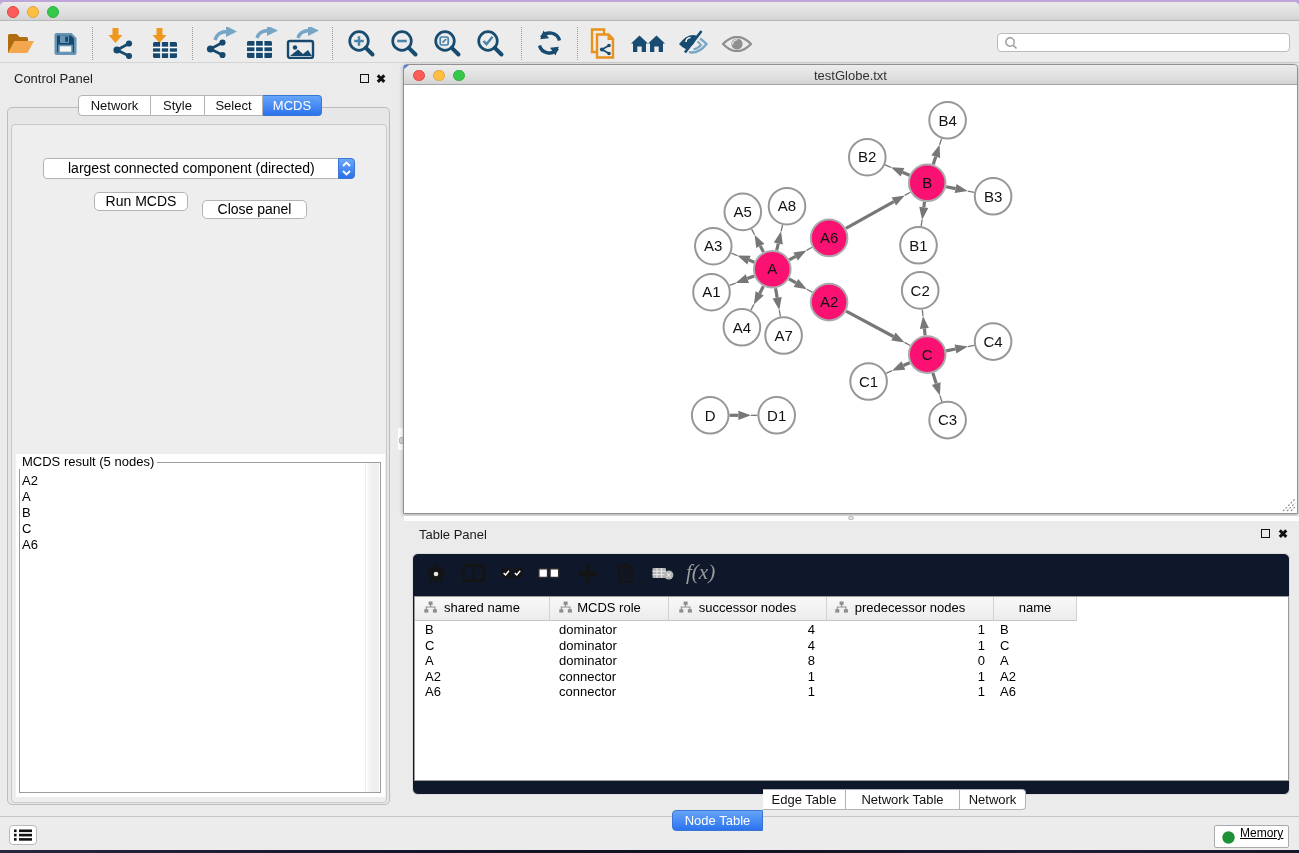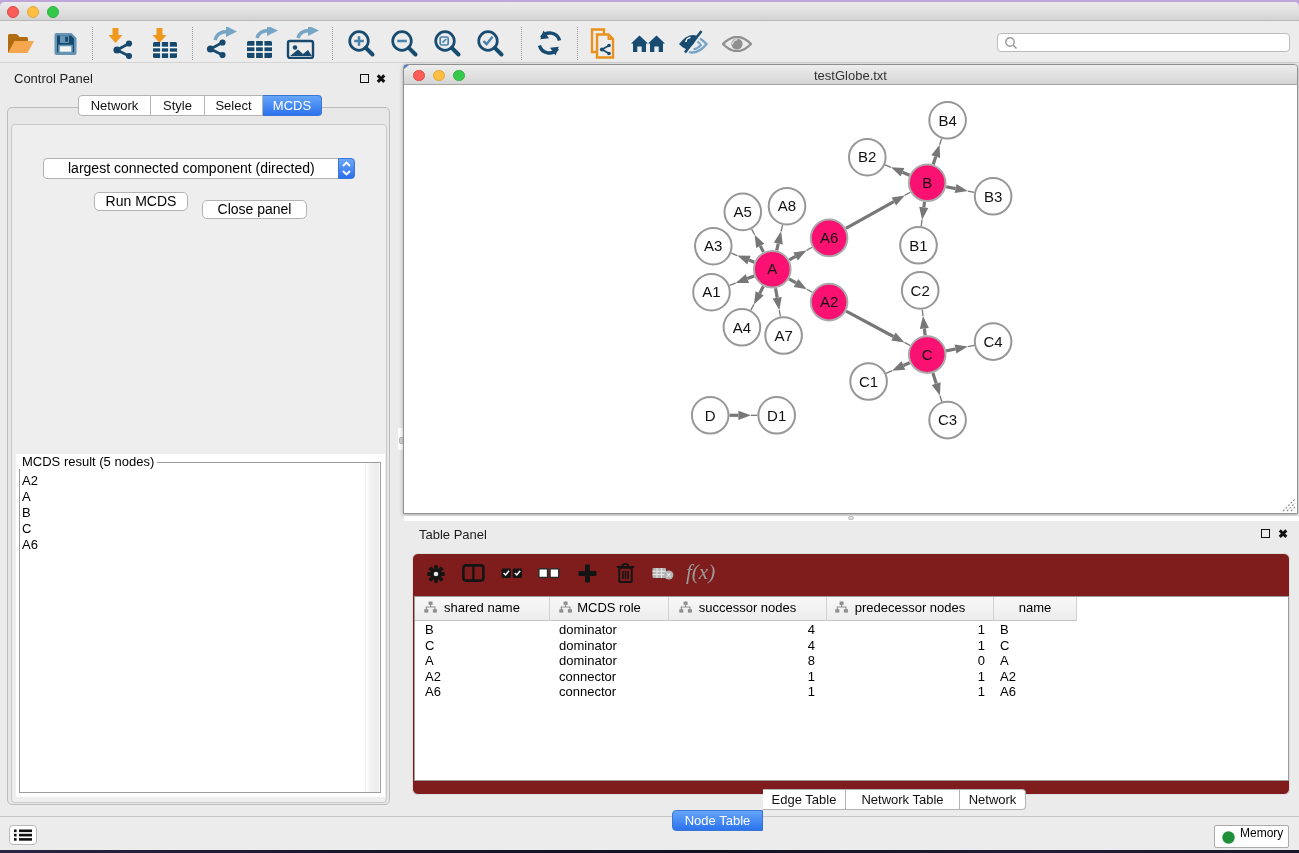--- a/index.html
+++ b/index.html
@@ -64,21 +64,21 @@
   box-shadow:0 1px 4px rgba(0,0,0,.28); }
 #nettitle { position:absolute; left:0; top:0; width:100%; height:20px;
   background:linear-gradient(#ededed,#dddddd 70%,#d3d3d3); border-bottom:1px solid #a5a5a5;
   border-radius:4px 4px 0 0; }
 #nettitle .title { position:absolute; width:100%; text-align:center; top:3px;
   font-size:13px; color:#333; }
 .tl2 { position:absolute; width:11.5px; height:11.5px; border-radius:50%; top:4.5px; }
 
 #tpanel { position:absolute; left:393px; top:455px; width:906px; height:297px; }
 #tinner { position:absolute; left:19px; top:34px; width:878px; height:242px;
-  background:#7f1d1d; border-radius:6px; border:1px solid #dedede; }
+  background:#0f172a; border-radius:6px; border:1px solid #dedede; }
 #ttable { position:absolute; left:1px; top:42px; width:875px; height:185px;
   background:#fff; border:1px solid #9b9b9b; }
 .th { position:absolute; top:0; height:24px; background:linear-gradient(#f8f8f8,#ececec);
   border-right:1px solid #d2d2d2; border-bottom:1px solid #c6c6c6;
   font-size:13px; color:#000; }
 .th span { display:block; text-align:center; line-height:22px; }
 .td { position:absolute; font-size:13px; color:#000; height:15.6px; line-height:15.6px; }
 
 #statusbar { position:absolute; left:0; top:814px; width:1299px; height:34px;
   background:#ececec; border-top:1px solid #c6c6c6; }
@@ -530,16 +530,16 @@
           <rect x="5" y="1.5" width="13" height="2.6"></rect>
             <rect x="5" y="5.8" width="13" height="2.6"></rect>
             <rect x="5" y="10.1" width="13" height="2.6"></rect>
         </g>
       </svg>
     </div>
     <div id="memory">
       <svg width="13" height="13" style="position:absolute;left:7px;top:5px">
           <circle cx="6.5" cy="6.5" r="6.2" fill="#1e9038"></circle>
         </svg>
-      <span style="position:absolute;left:25px;top:0;">Memory</span>
+      <span style="position:absolute;left:25px;top:0;text-decoration:underline;">Memory</span>
     </div>
   </div>
 </div>
 
 </body></html>

